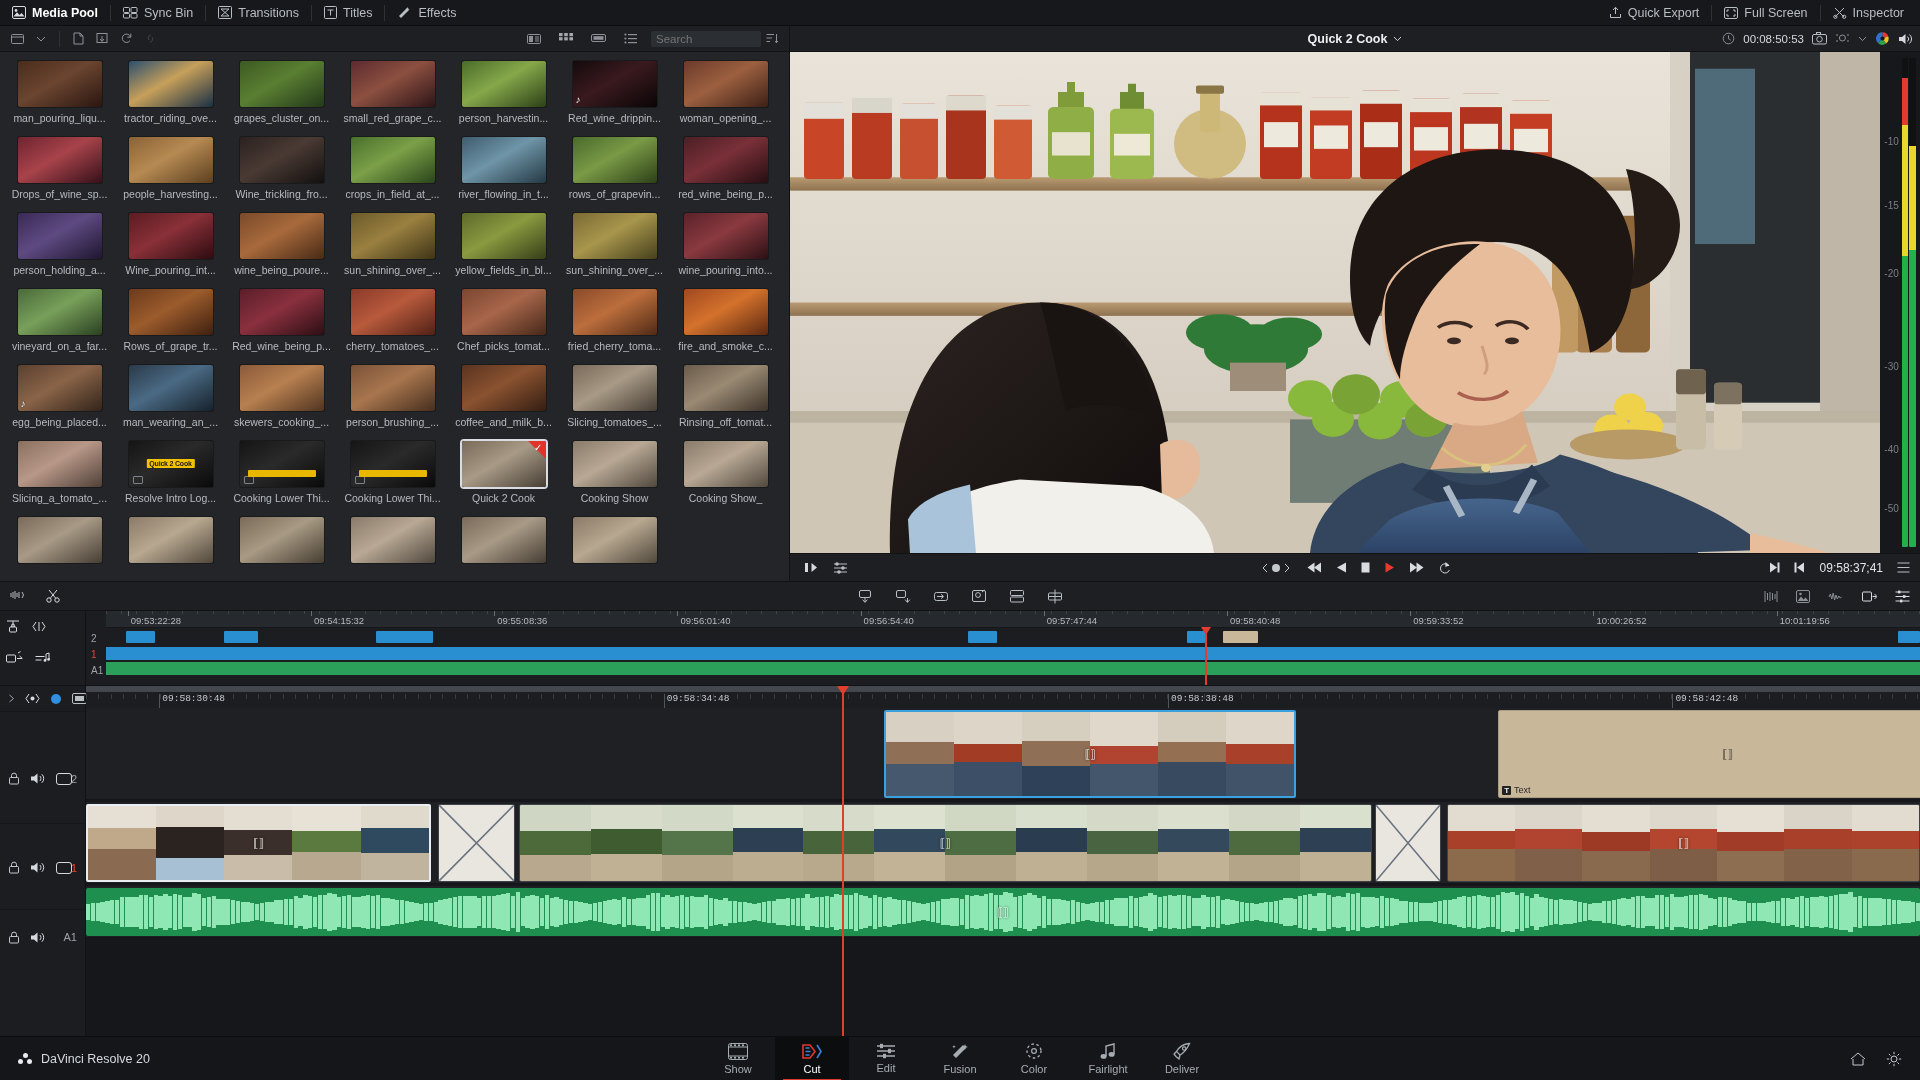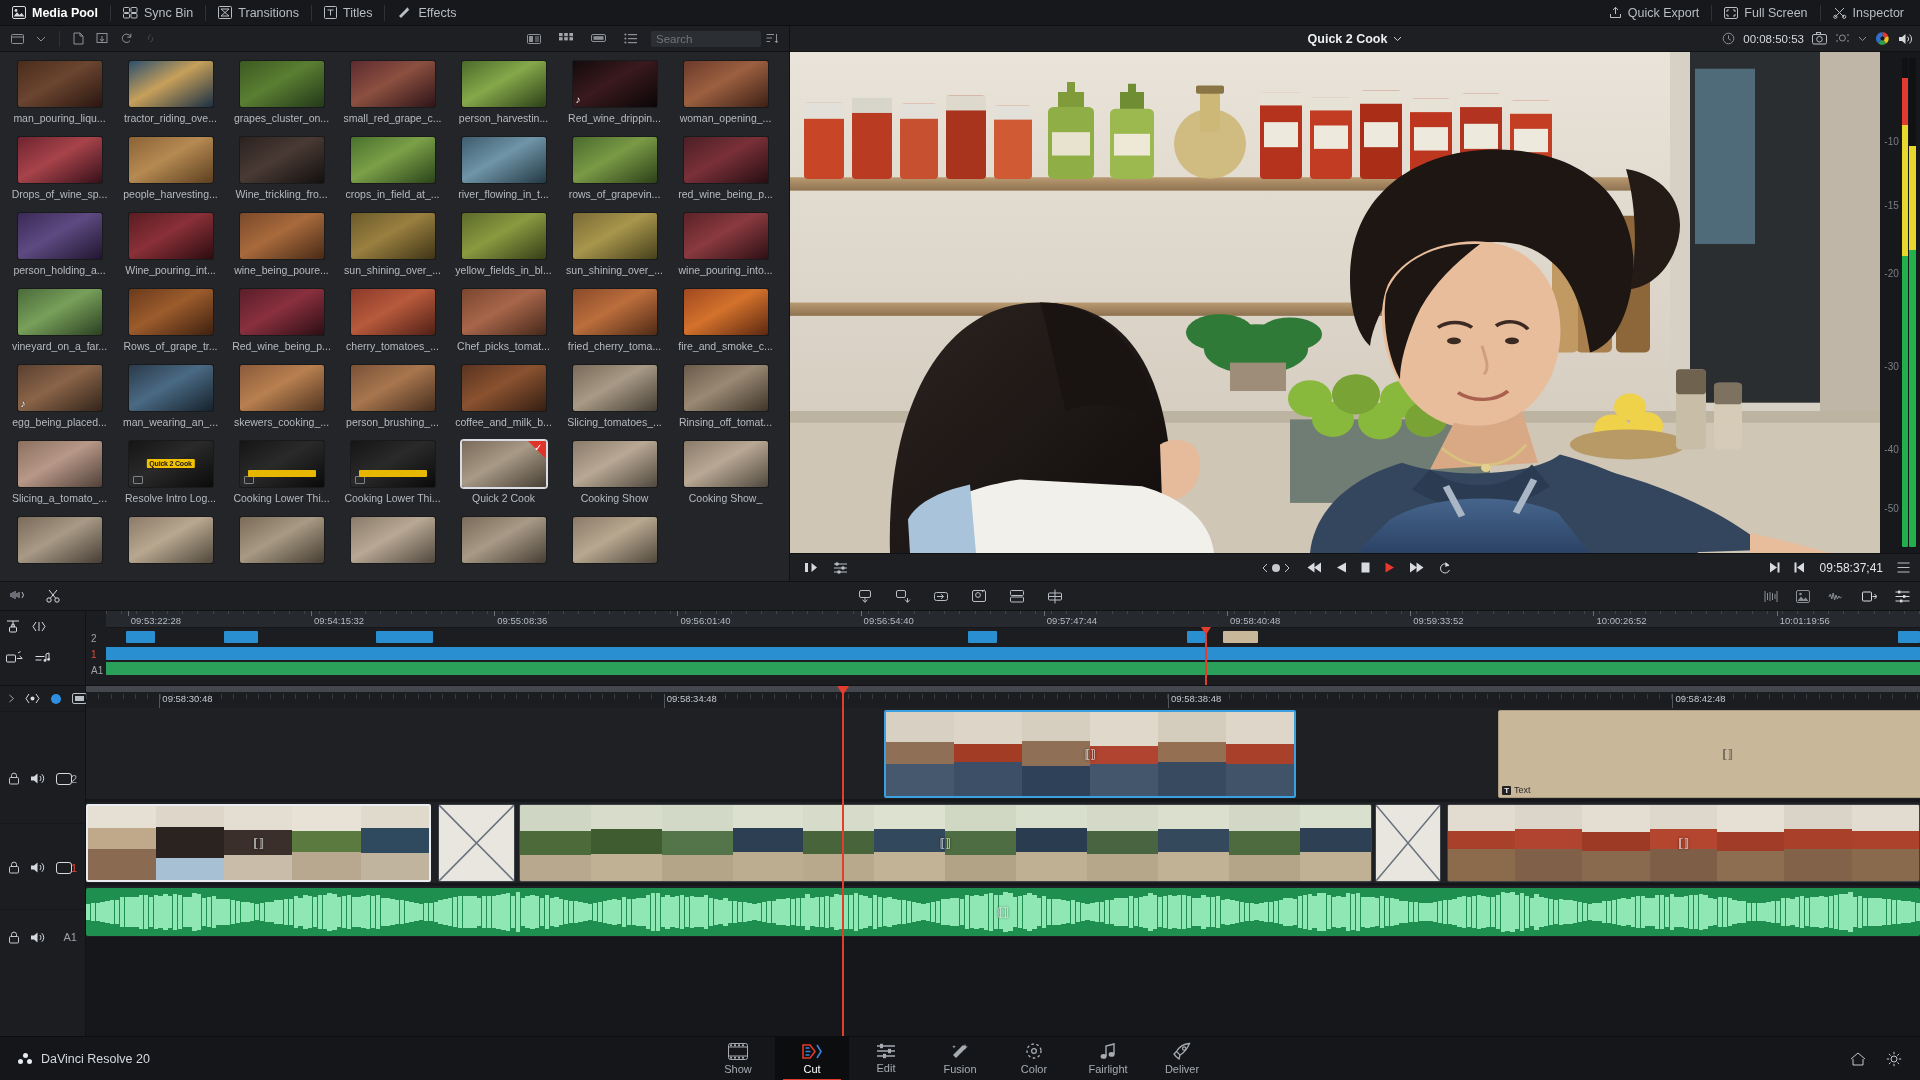--- a/index.html
+++ b/index.html
@@ -145,21 +145,21 @@
   
   .det { flex:1 1 auto; display:flex; min-height:0; background:#1b1d21;}
   .det-head { width:86px; flex:0 0 86px; background:#1b1d21; border-right:1px solid #111214; position:relative;}
   .th-row { position:absolute; left:0; right:0; display:flex; align-items:center; border-bottom:1px solid #15171a;}
   .th-icons { display:flex; align-items:center; gap:10px; padding-left:8px; }
   .th-num { position:absolute; right:8px; font-size:11px; color:#9ea3a9; }
   .th-num.cur { color:#e0483a; }
   .det-body { flex:1 1 auto; position:relative; overflow:hidden; background:#15171a;}
   .det-ruler { position:absolute; left:0; right:0; top:0; height:22px; background:#1b1d21; }
   .det-ruler .gr { position:absolute; top:8px; width:1px; height:5px; background:#50555b;}
-  .det-ruler .lb { position:absolute; top:7px; font-size:9.5px; color:#c3c7cd; padding-left:3px;}
+  .det-ruler .lb { position:absolute; top:7px; font-size:9.5px; color:#c3c7cd; padding-left:3px;font-family:Liberation Mono, monospace;}
   .det-ruler .bar { position:absolute; left:0; right:0; top:0; height:6px; background:#44484e;}
   .trk { position:absolute; left:0; right:0; }
   .trk-bg { position:absolute; inset:0; background:#1e2024; border-bottom:1px solid #131519;}
   .clip { position:absolute; top:2px; bottom:2px; border-radius:2px; overflow:hidden; background:#222; }
   .clip.video-clip { border:1px solid #3d4249; }
   .clip.selected { border:2px solid #3ba0e0; }
   .clip.white-sel { border:2px solid #e9edf2; }
   .clip .strip { position:absolute; inset:0; display:flex; }
   .clip .strip i { flex:1 1 auto; display:block; height:100%; }
   .clip .cl-label { position:absolute; left:3px; bottom:2px; font-size:9px; color:#2a2a2a; display:flex; align-items:center; gap:3px;}

